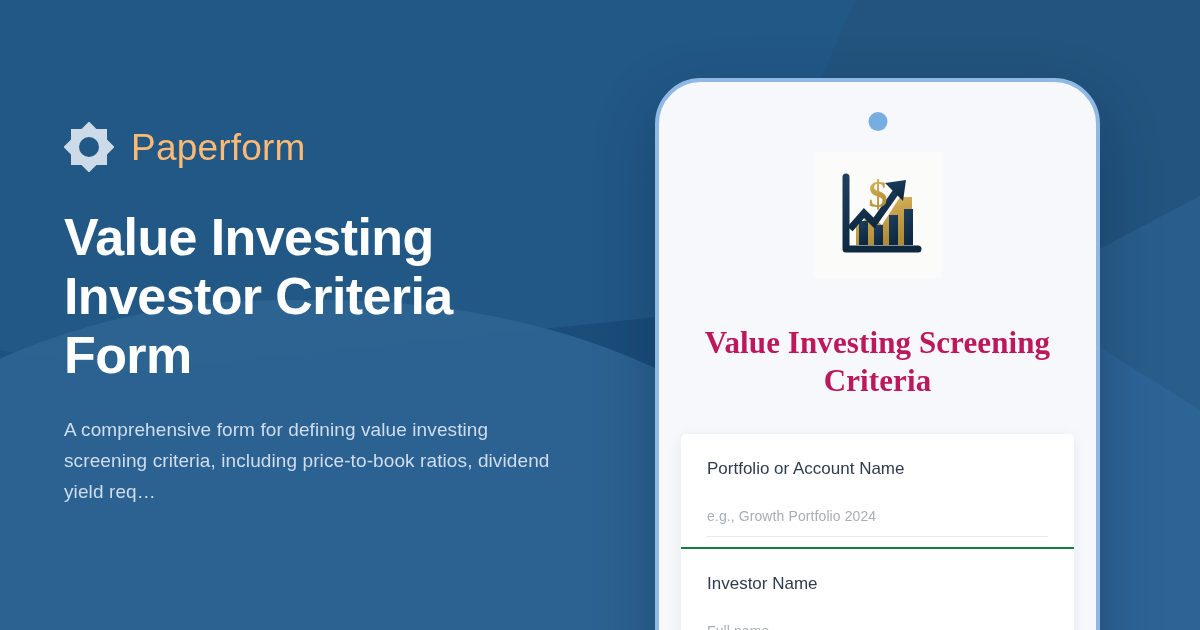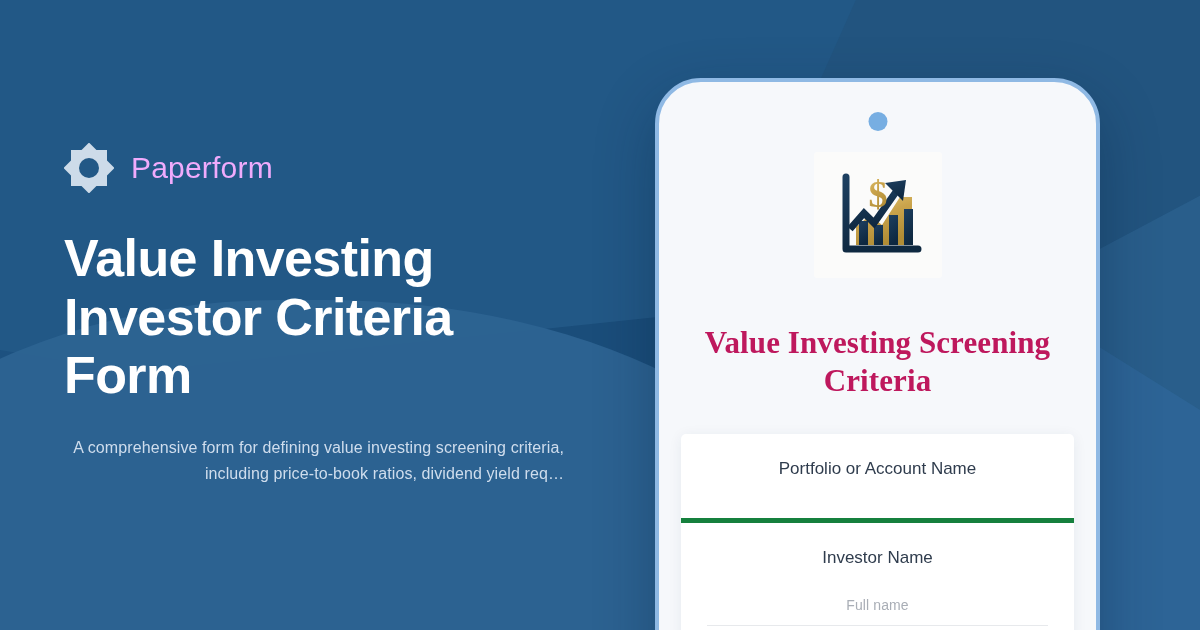--- a/index.html
+++ b/index.html
@@ -120,45 +120,44 @@
   }
 
   .brand-mark {
     width: 50px;
     height: 50px;
     flex: 0 0 50px;
     display: block;
   }
 
   .brand-name {
-    font-size: 30px;
+    font-size: 37px;
     font-weight: 400;
     letter-spacing: .2px;
-    color: #f0abfc;
+    color: #fdba74;
     line-height: 1;
   }
 
   .headline {
     font-size: 52px;
     line-height: 1.13;
     font-weight: 700;
     color: #ffffff;
     letter-spacing: -0.6px;
     max-width: 500px;
     margin-bottom: 30px;
   }
 
   .subhead {
-    font-size: 16px;
+    font-size: 19px;
     line-height: 1.63;
     font-weight: 400;
     color: #cfdded;
     max-width: 500px;
     letter-spacing: .1px;
-    text-align: right;
   }
 
   
   .phone {
     position: absolute;
     left: 655px;
     top: 78px;
     width: 445px;
     height: 620px;
     background: #f6f8fb;
@@ -211,22 +210,21 @@
   .form-card {
     margin: 34px 22px 0;
     background: #ffffff;
     border-radius: 5px 5px 0 0;
     box-shadow: 0 2px 14px rgba(25, 50, 80, .07);
     overflow: hidden;
   }
 
   .form-field {
     padding: 24px 26px 10px;
-    border-bottom: 5px solid #15803d;
-    text-align: center;
+    border-bottom: 2px solid #15803d;
   }
 
   .field-label {
     font-size: 17px;
     font-weight: 400;
     color: #2f3c4d;
     line-height: 1.3;
     margin-bottom: 28px;
   }
 
@@ -315,20 +313,21 @@
         </svg>
       </div>
 
       <div class="form-title">Value Investing Screening Criteria</div>
     </div>
 
     <div class="form-card">
 
       <div class="form-field">
         <div class="field-label">Portfolio or Account Name</div>
+        <div class="field-input">e.g., Growth Portfolio 2024</div>
       </div>
 
       <div class="form-field">
         <div class="field-label">Investor Name</div>
         <div class="field-input">Full name</div>
       </div>
 
     </div>
   </div>
 

